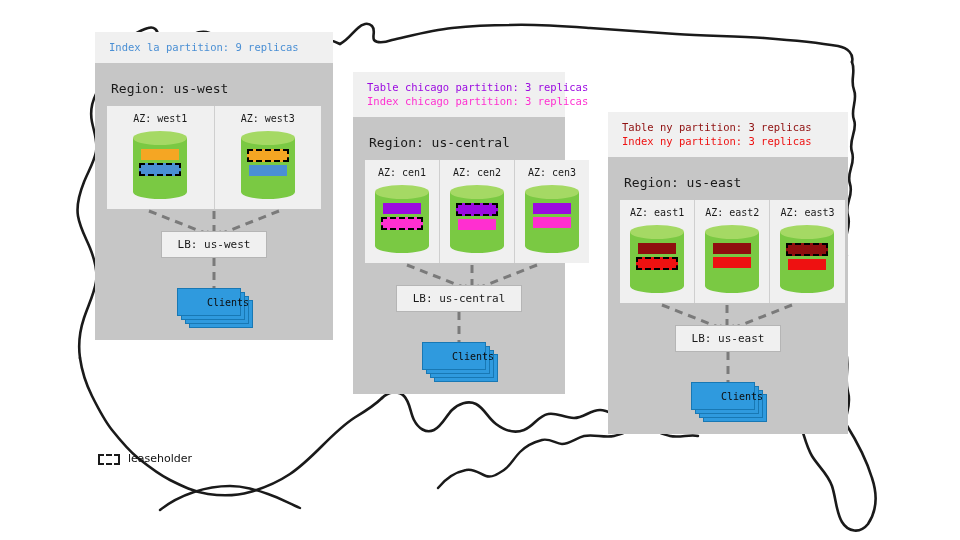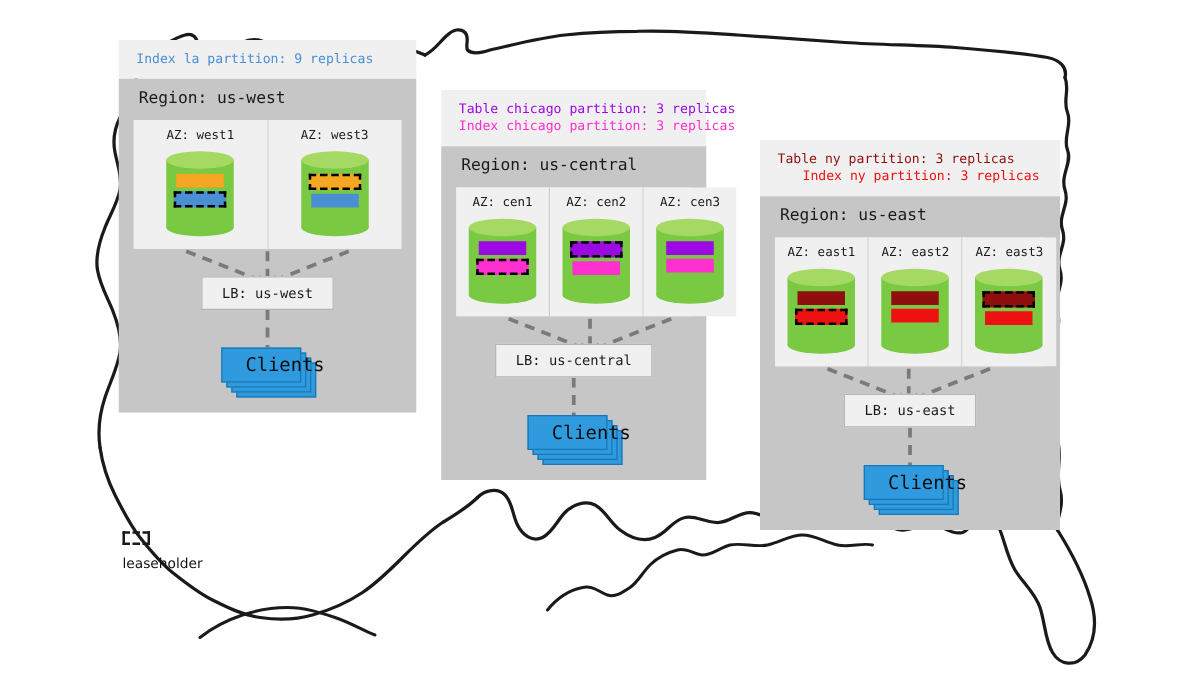--- a/index.html
+++ b/index.html
@@ -13,21 +13,21 @@
   .region-block{position:absolute;z-index:2;}
   .region-banner{
     background:#f0f0f0;
     padding:8px 14px 9px 14px;
     line-height:1.35;
     font-size:10.5px;
   }
   .banner-line{white-space:pre;}
   .region-body{
     background:#c6c6c6;
-    padding:4px 12px 14px 12px;
+    padding:14px 12px 14px 12px;
   }
   .region-title{
     font-size:13px;color:#1a1a1a;
     padding:4px 2px 10px 4px;white-space:pre;
   }
   .az-row{display:flex;background:#f0f0f0;padding:0;}
   .az-cell{
     background:#f0f0f0;
     border-right:1px solid #cfcfcf;
     padding:7px 10px 10px 10px;
@@ -71,24 +71,24 @@
   .clients-wrap{display:flex;justify-content:center;}
   .clients-stack{position:relative;width:74px;height:38px;}
   .clients-stack .sheet{
     position:absolute;background:#2f9ade;border:1px solid #1878b4;
     width:62px;height:26px;
   }
   .sheet.s3{left:12px;top:12px;}
   .sheet.s2{left:8px;top:8px;}
   .sheet.s1{left:4px;top:4px;}
   .sheet.front{left:0;top:0;display:flex;align-items:center;justify-content:center;}
-  .clients-label{font-size:15px;color:#0d0d0d;white-space:pre;margin-left:38px;}
+  .clients-label{font-size:10px;color:#0d0d0d;white-space:pre;margin-left:38px;}
 
   
-  #legend{position:absolute;left:98px;top:425px;z-index:3;display:flex;align-items:flex-start;gap:8px;flex-direction:column;}
+  #legend{position:absolute;left:98px;top:452px;z-index:3;display:flex;align-items:flex-end;gap:8px;}
   .legend-swatch{width:22px;height:11px;border:2px dashed #1a1a1a;box-sizing:border-box;}
   .legend-text{font-family:"DejaVu Sans","Liberation Sans",sans-serif;font-size:11px;color:#111;}
 </style>
 </head>
 <body>
 
 <div id="map-layer">
   <svg width="960" height="540" viewBox="0 0 960 540" xmlns="http://www.w3.org/2000/svg">
     <path d="M113,39 L145,26 L151,42 L160,30 L176,27 L192,40 L213,44
              L246,36 L300,34 L345,40 L360,56 L372,62 L400,64 L432,62
@@ -299,21 +299,21 @@
             <span class="clients-label">Clients</span>
           </div>
         </div>
       </div>
     </div>
   </div>
 
 <div id="region-us-east" class="region-block" style="left:608px;top:112px;width:240px;">
     <div class="region-banner">
       <div class="banner-line" style="color: rgb(143, 15, 15);">Table ny partition: 3 replicas</div>
-      <div class="banner-line" style="color: rgb(238, 17, 17); margin-left: 20px;">Index ny partition: 3 replicas</div>
+      <div class="banner-line" style="color: rgb(238, 17, 17);">Index ny partition: 3 replicas</div>
     </div>
     <div class="region-body">
       <div class="region-title">Region: us-east</div>
       <div class="az-row">
         <div class="az-cell">
           <div class="az-label">AZ: east1</div>
           <div class="cyl">
             <div class="cyl-bot"></div>
             <div class="cyl-body"></div>
             <div class="cyl-top"></div>

